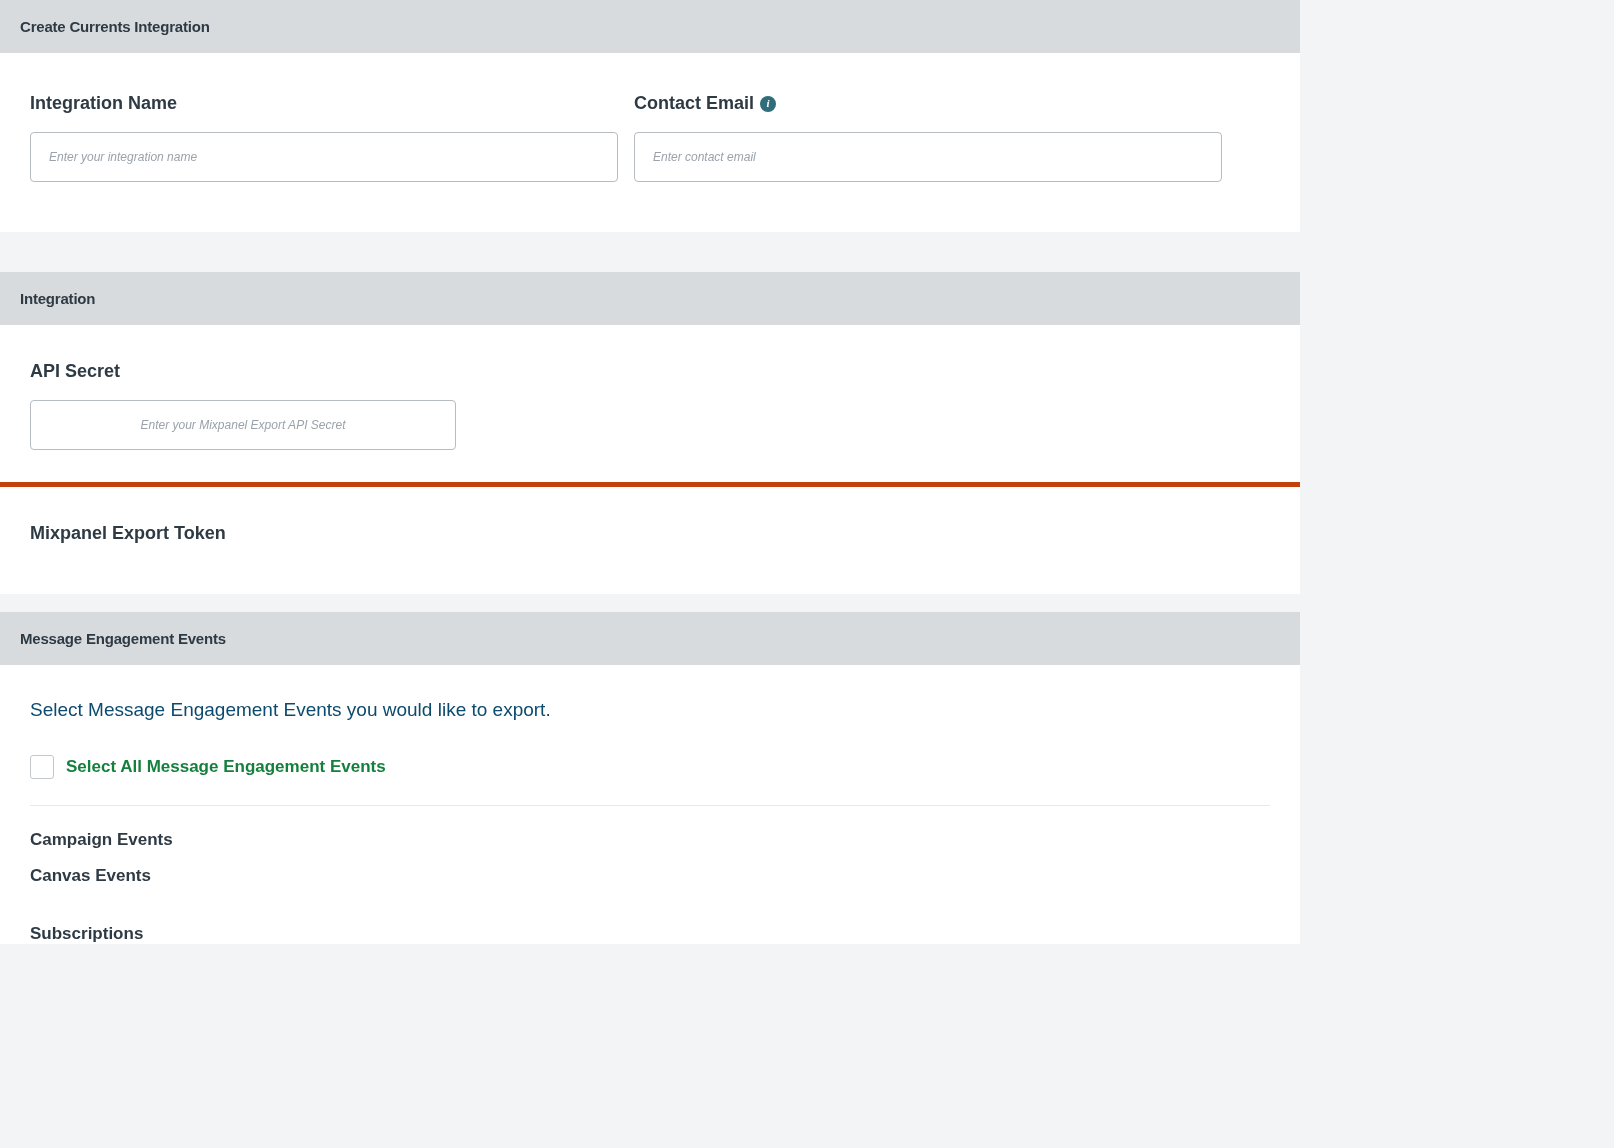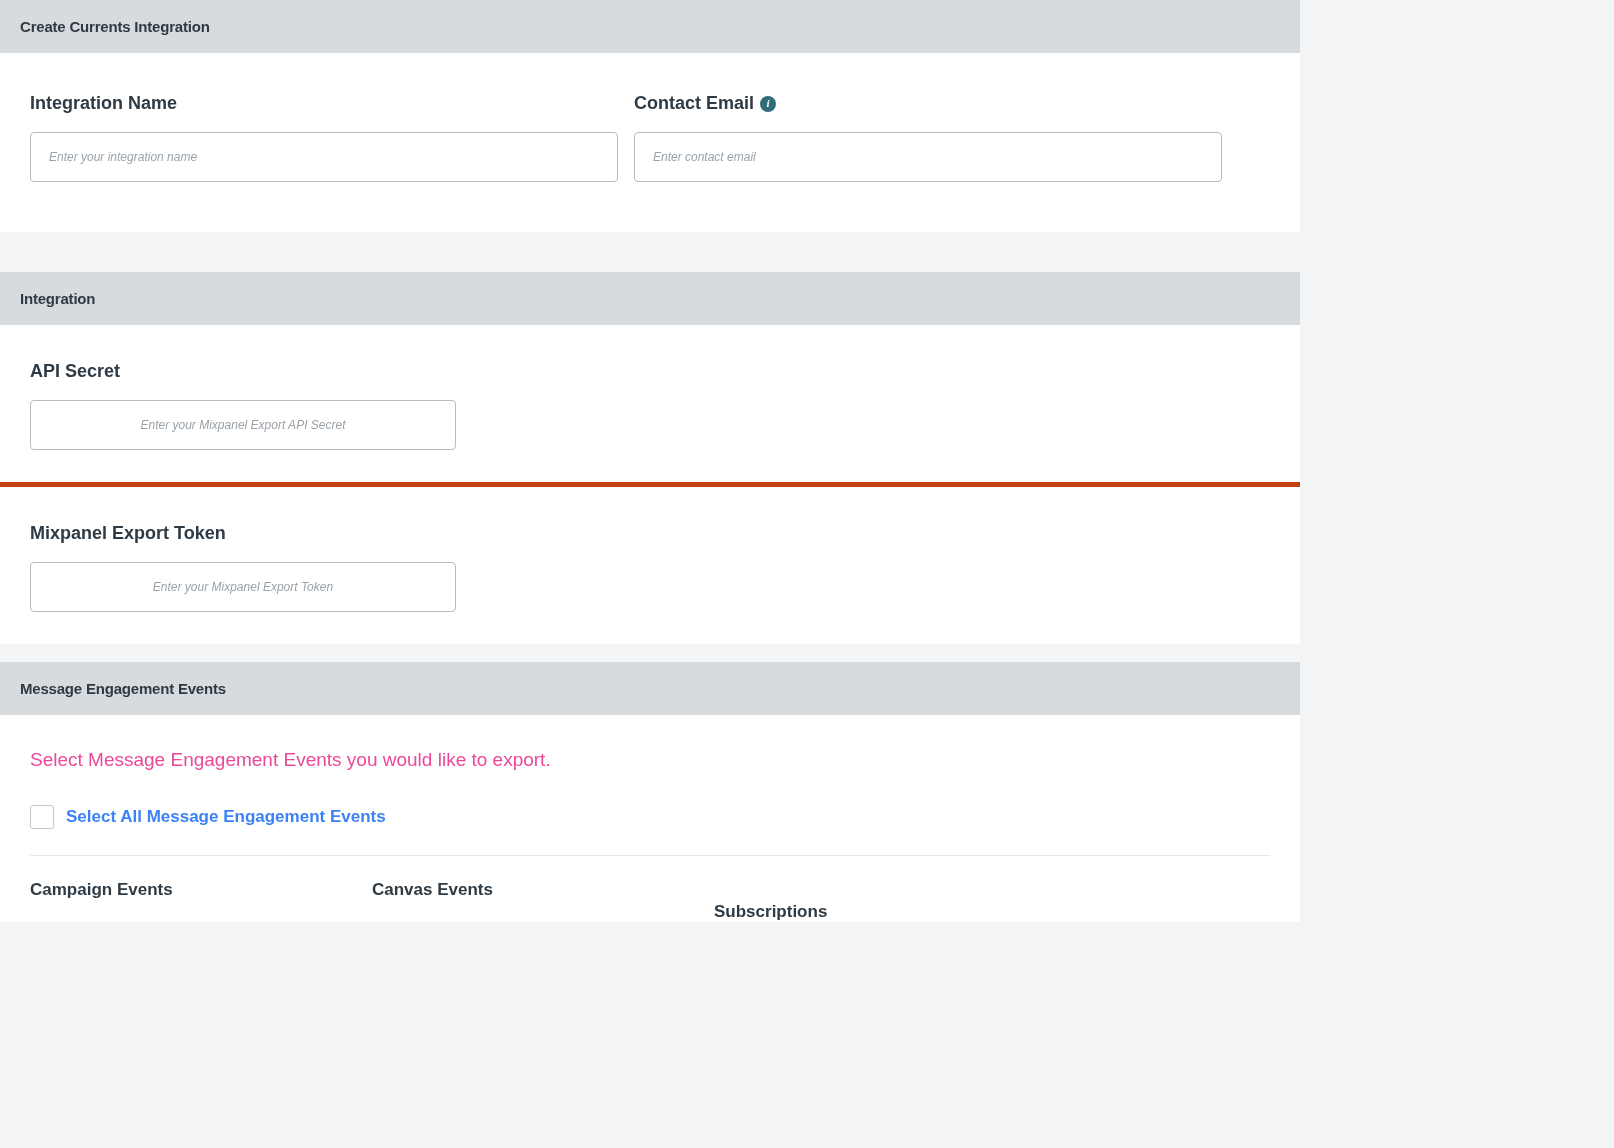--- a/index.html
+++ b/index.html
@@ -100,21 +100,21 @@
     }
     .cred-field-block:last-of-type {
       border-bottom: none;
     }
     .events-body {
       background: #ffffff;
       padding: 34px 30px 0 30px;
     }
     .events-desc {
       font-size: 19px;
-      color: #ec4899;
+      color: #0c4a6e;
       margin-bottom: 34px;
     }
     .checkbox-row {
       display: flex;
       align-items: center;
       gap: 12px;
       padding-bottom: 26px;
       border-bottom: 1px solid #e6e8ea;
     }
     .checkbox {
@@ -122,26 +122,27 @@
       height: 24px;
       border: 1.5px solid #c3c8cd;
       border-radius: 3px;
       background: #fff;
       cursor: pointer;
       flex-shrink: 0;
     }
     .checkbox-label {
       font-size: 17px;
       font-weight: 700;
-      color: #3b82f6;
+      color: #15803d;
     }
     .columns-row {
       display: flex;
-      gap: 4px;
+      gap: 16px;
       padding-top: 24px;
+      flex-direction: column;
     }
     .col-head {
       font-size: 17px;
       font-weight: 700;
       color: #2e3a44;
     }
     .colA { width: 338px; }
     .colB { width: 338px; }
     .colC { width: 338px; margin-top: 22px; }
     .small-gap {
@@ -181,21 +182,20 @@
   <div class="cred-body">
     <div class="cred-field-block">
       <div class="field">
         <label class="field-label">API Secret</label>
         <input class="input input-narrow" type="text" placeholder="Enter your Mixpanel Export API Secret" style="">
       </div>
     </div>
     <div class="cred-field-block">
       <div class="field">
         <label class="field-label">Mixpanel Export Token</label>
-        <input class="input input-narrow" type="text" placeholder="Enter your Mixpanel Export Token" style="">
       </div>
     </div>
   </div>
 
   <div class="small-gap"></div>
 
   <div class="section-header">
     <h1>Message Engagement Events</h1>
   </div>
   <div class="events-body">

